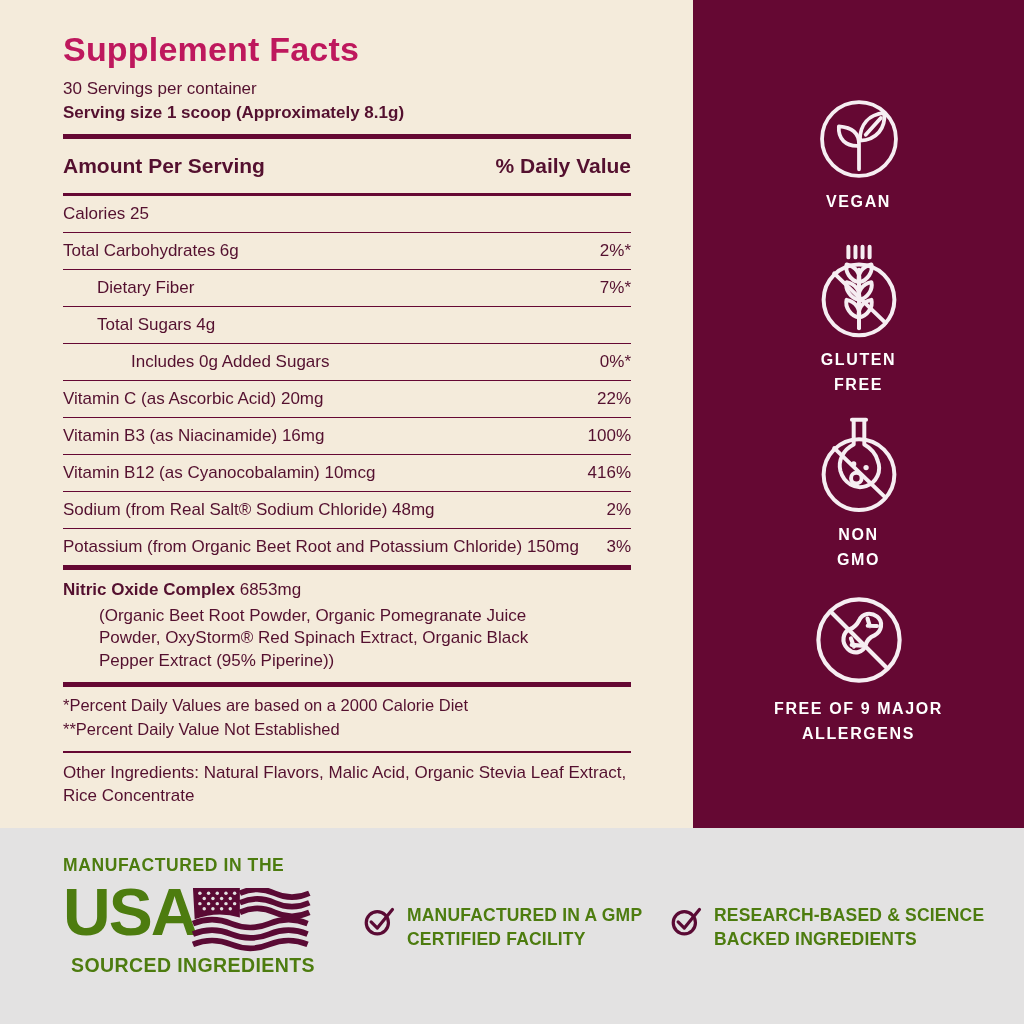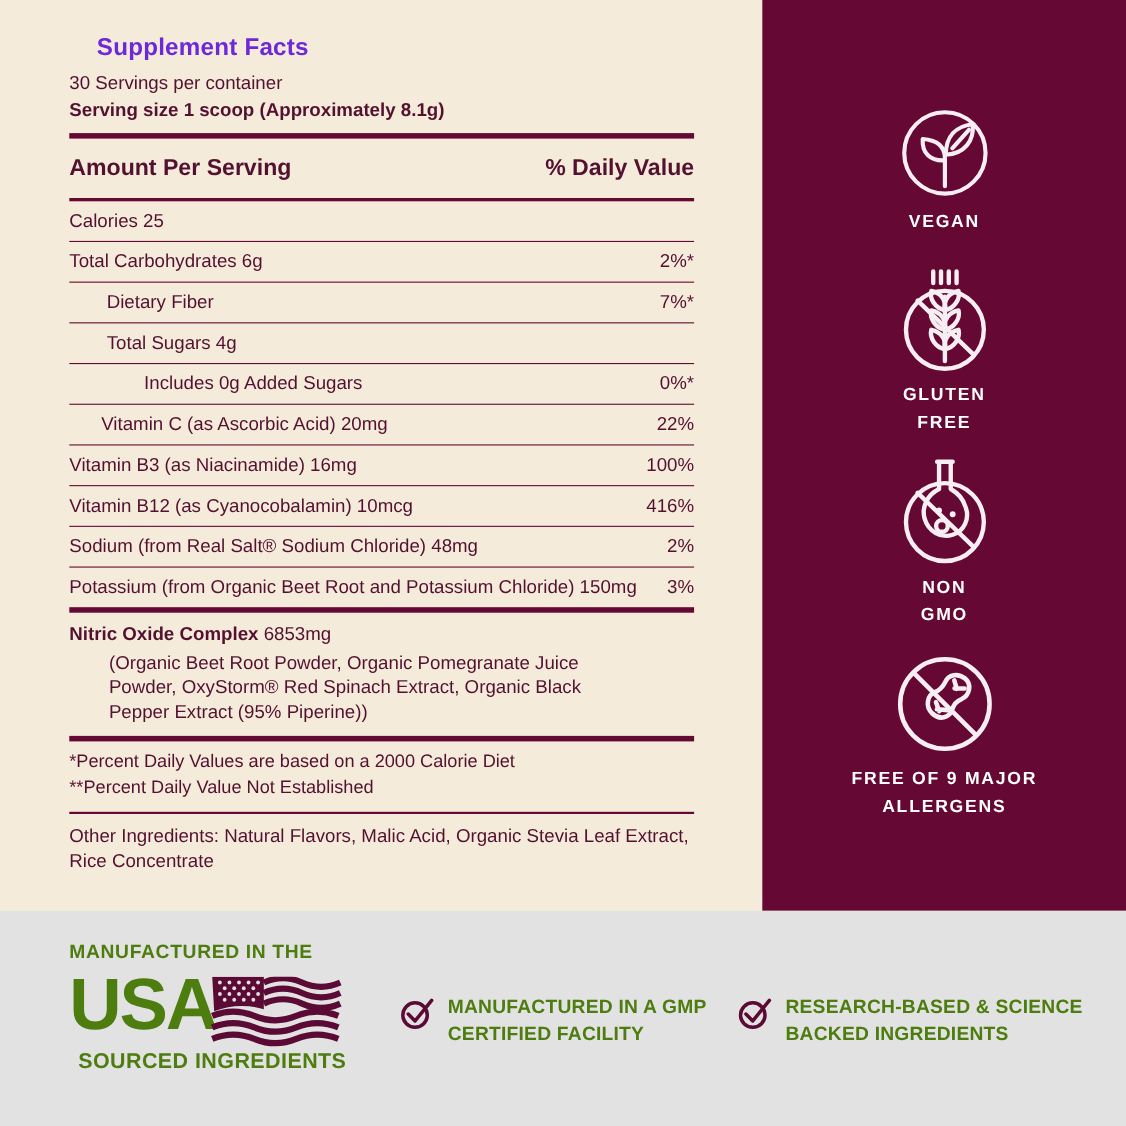--- a/index.html
+++ b/index.html
@@ -13,21 +13,21 @@
   html,body{width:1024px;height:1024px;}
   body{font-family:"Liberation Sans","DejaVu Sans",sans-serif;background:#fff;}
   .canvas{position:relative;width:1024px;height:1024px;overflow:hidden;}
 
   
   .label-panel{
     position:absolute;left:0;top:0;width:693px;height:828px;
     background:var(--cream);color:var(--ink);
     padding:30px 62px 0 63px;overflow:hidden;
   }
-  .sf-title{font-size:22px;font-weight:bold;color:#6d28d9;letter-spacing:.2px;margin-left:25px;}
+  .sf-title{font-size:34px;font-weight:bold;color:#be185d;letter-spacing:.2px;}
   .sf-servings{font-size:17px;margin-top:10px;}
   .sf-serving-size{font-size:17px;font-weight:bold;margin-top:4px;}
   .bar{background:var(--maroon);border:none;}
   .bar.thick{height:5px;margin-top:11px;}
   .bar.mid{height:3px;}
   .head-row{display:flex;justify-content:space-between;align-items:center;
     padding:15px 0;font-weight:bold;font-size:21px;}
   .rows{}
   .row{display:flex;justify-content:space-between;align-items:baseline;
     padding:8px 0;border-bottom:1.6px solid var(--maroon);font-size:17px;}
@@ -113,21 +113,21 @@
         <span class="row-label" style="padding-left: 34px;">Total Sugars 4g</span>
         <span class="row-value"></span>
       </div>
 
       <div class="row">
         <span class="row-label" style="padding-left: 68px;">Includes 0g Added Sugars</span>
         <span class="row-value">0%*</span>
       </div>
 
       <div class="row">
-        <span class="row-label" style="padding-left: 0px; margin-left: 29px;">Vitamin C (as Ascorbic Acid) 20mg</span>
+        <span class="row-label" style="padding-left: 0px;">Vitamin C (as Ascorbic Acid) 20mg</span>
         <span class="row-value">22%</span>
       </div>
 
       <div class="row">
         <span class="row-label" style="padding-left: 0px;">Vitamin B3 (as Niacinamide) 16mg</span>
         <span class="row-value">100%</span>
       </div>
 
       <div class="row">
         <span class="row-label" style="padding-left: 0px;">Vitamin B12 (as Cyanocobalamin) 10mcg</span>

